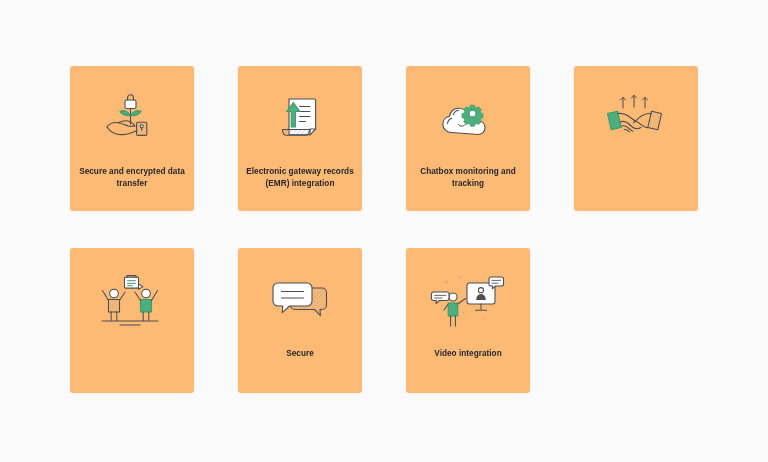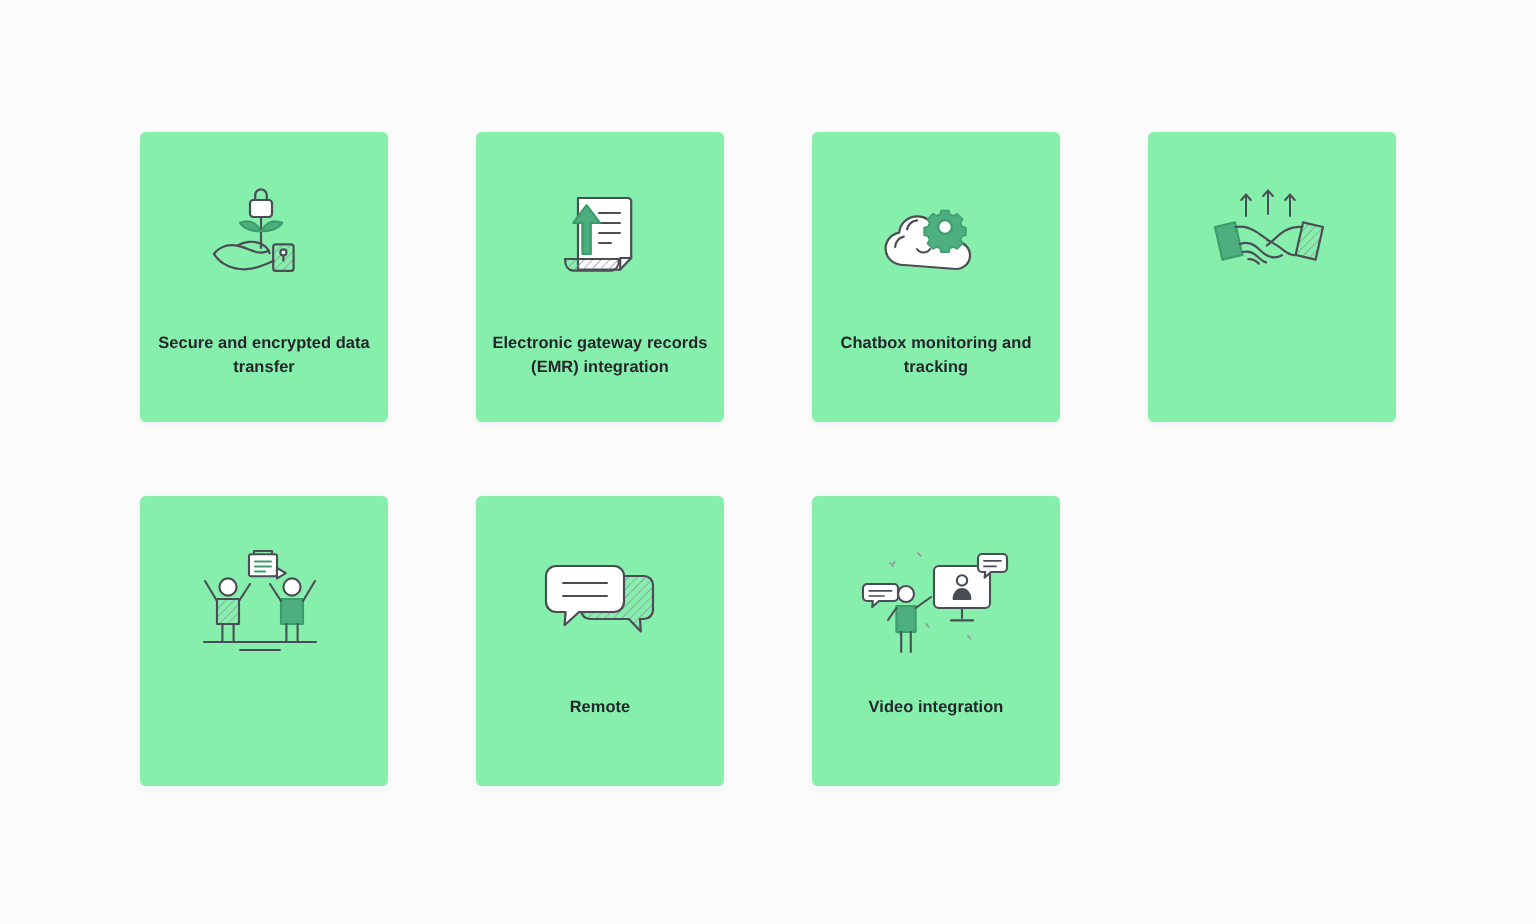--- a/index.html
+++ b/index.html
@@ -13,21 +13,21 @@
   .grid{
     position:absolute;left:70px;top:66px;
     width:628px;
     display:grid;
     grid-template-columns:repeat(4,124px);
     grid-template-rows:145px 145px;
     column-gap:44px;
     row-gap:37px;
   }
   .card{
-    background:#86efac;
+    background:#fdba74;
     border-radius:3px;
     box-shadow:0 1px 4px rgba(120,125,140,0.07), 0 0 1px rgba(120,125,140,0.10);
     display:flex;
     flex-direction:column;
     align-items:center;
     box-sizing:border-box;
     padding-top:22px;
   }
   .icon-wrap{
     width:80px;height:62px;
@@ -199,21 +199,21 @@
           </defs>
 
           <path d="M30 14 H57 a4.5 4.5 0 0 1 4.5 4.5 V31 a4.5 4.5 0 0 1 -4.5 4.5 h-2.0 l0.4 6.2 l-6.0 -6.2 H30 a4.5 4.5 0 0 1 -4.5 -4.5 V18.5 A4.5 4.5 0 0 1 30 14 Z" fill="url(#hatch7)" stroke="#4a4d55"></path>
 
           <path d="M13 9 H42 a5 5 0 0 1 5 5 V27 a5 5 0 0 1 -5 5 H24.5 l-7.2 6.6 l0.5 -6.6 H13 a5 5 0 0 1 -5 -5 V14 A5 5 0 0 1 13 9 Z" fill="#ffffff" stroke="#4a4d55"></path>
 
           <line x1="16.5" y1="17.5" x2="38.5" y2="17.5" stroke-width="1"></line>
           <line x1="16.5" y1="24" x2="38.5" y2="24" stroke-width="1"></line>
         </svg>
       </div>
-      <div class="card-label">Remote</div>
+      <div class="card-label">Secure</div>
     </div>
 
     <div class="card">
       <div class="icon-wrap">
         <svg width="78" height="58" viewBox="0 0 78 58" fill="none" stroke="#4a4d55" stroke-width="1.05" stroke-linecap="round" stroke-linejoin="round">
 
           <g stroke-width="0.9" stroke="#9a9da5">
             <path d="M16 9.5 l1.6 1.6 M18.4 9.0 l-1.4 1.4"></path>
             <path d="M30 4.5 l1.4 1.4"></path>
             <path d="M8 21 l1.4 1.4"></path>

